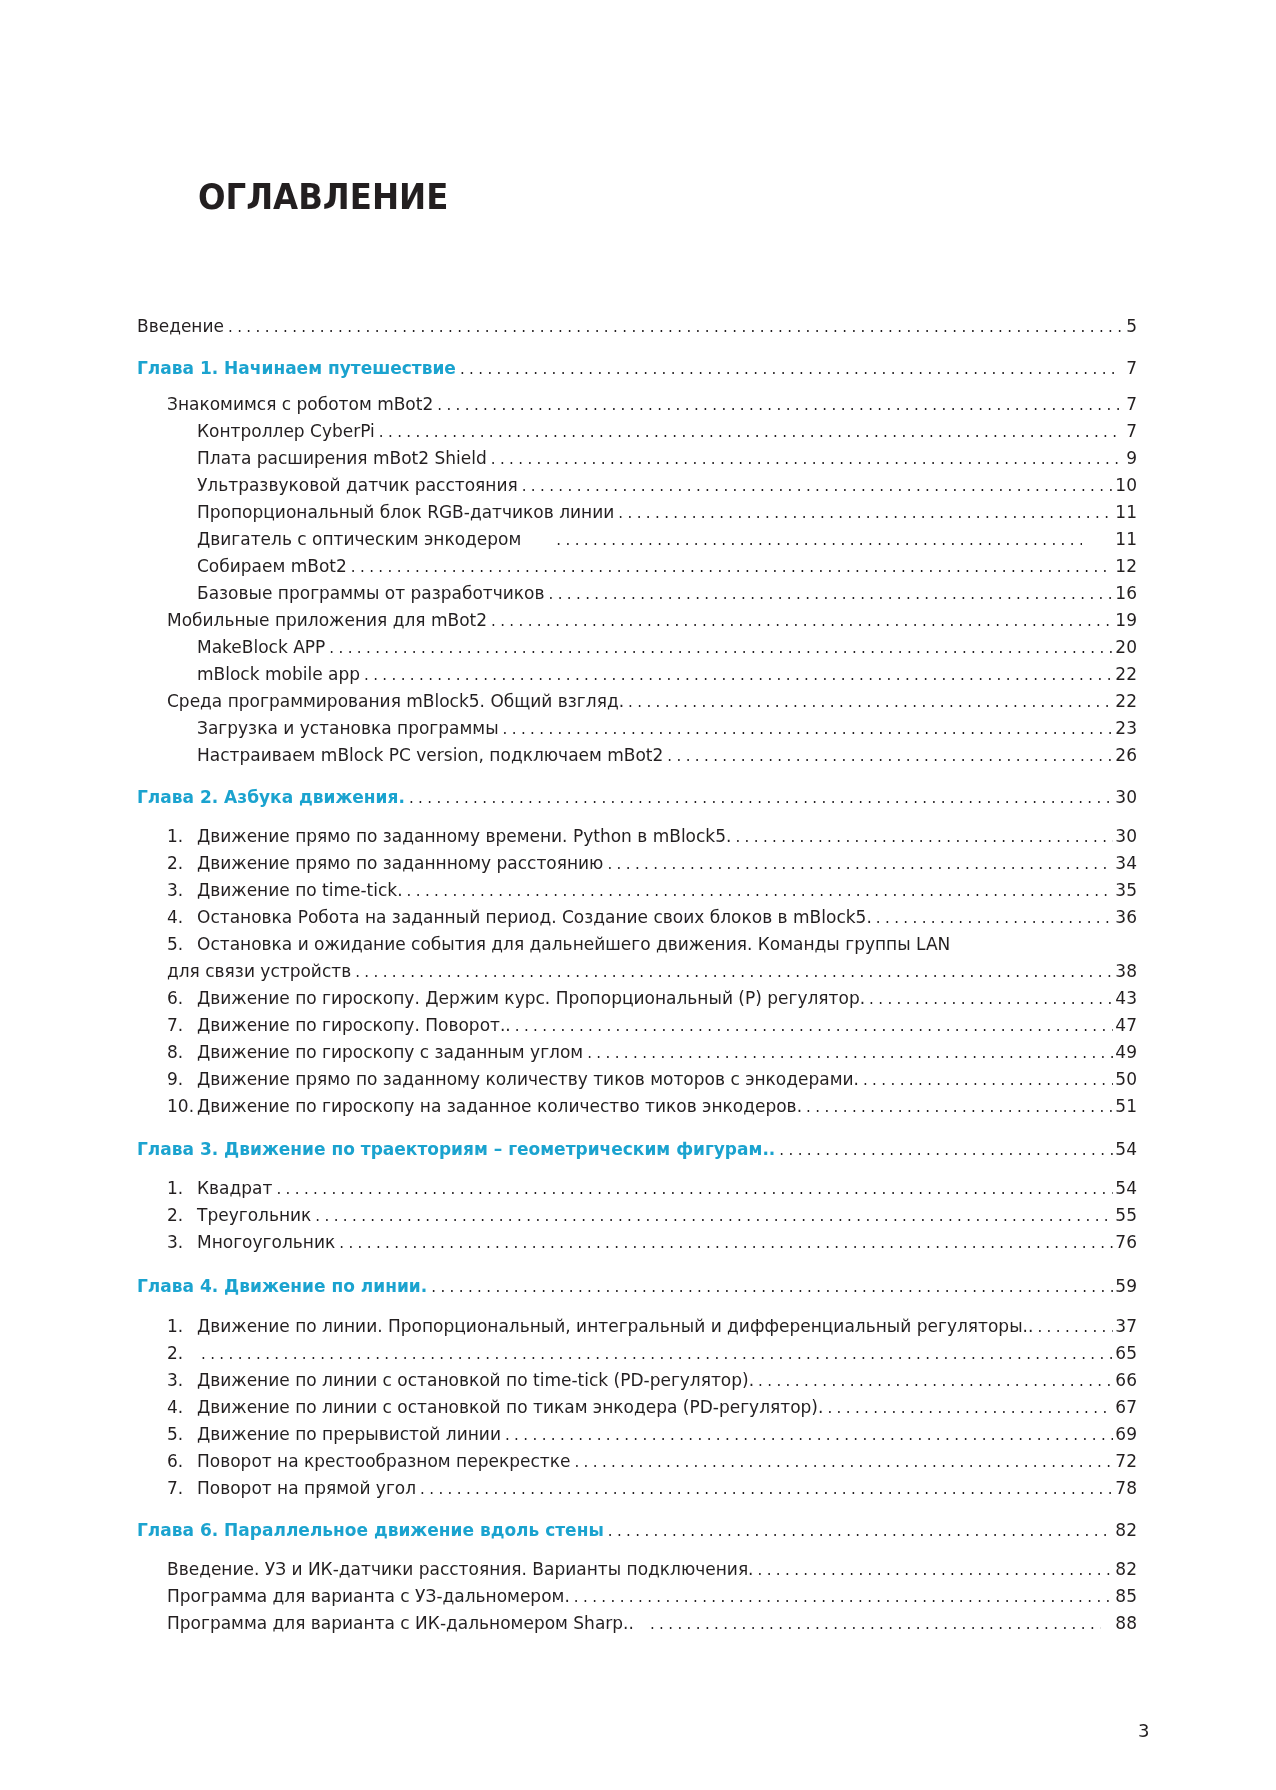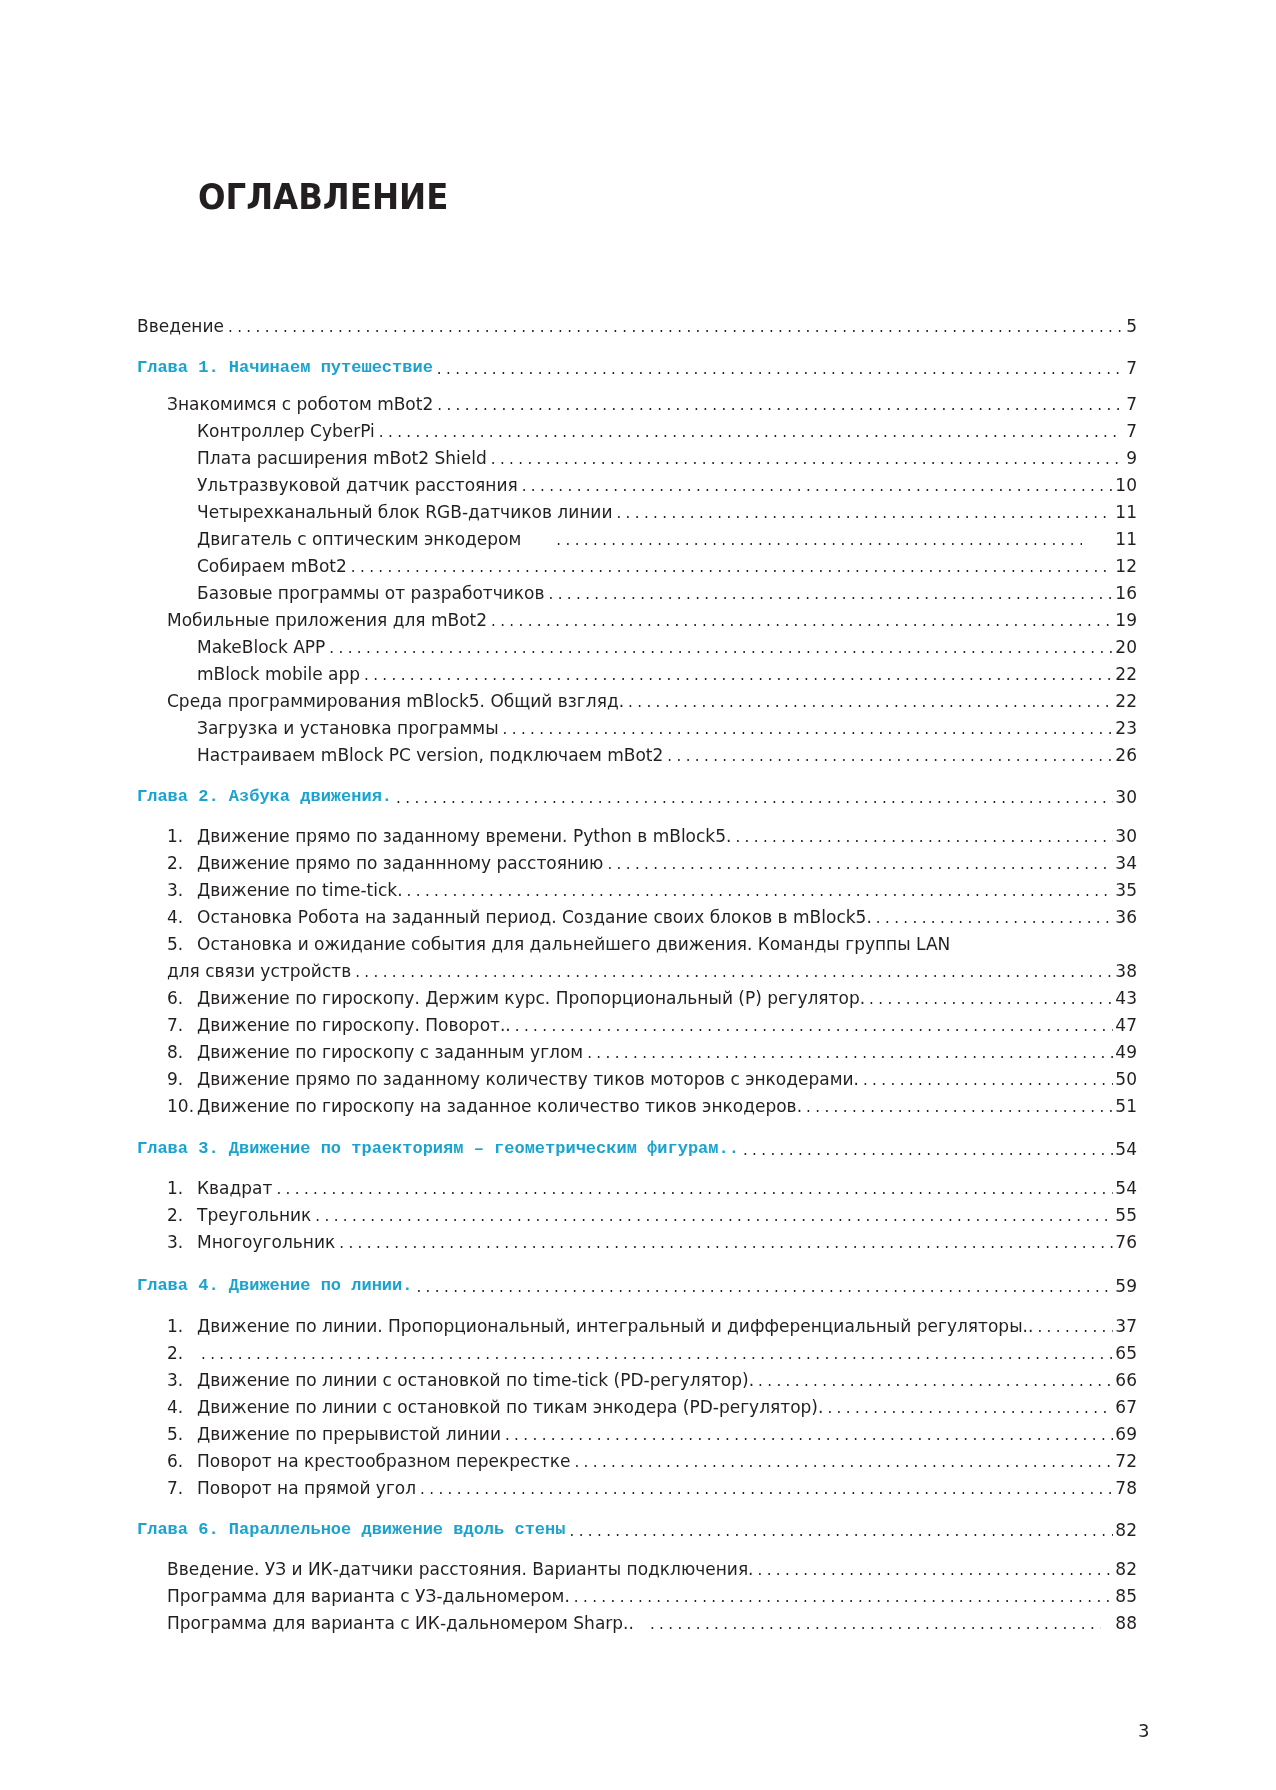--- a/index.html
+++ b/index.html
@@ -64,21 +64,20 @@
     height: 20px;
   }
   .toc-row .page {
     flex: 0 0 auto;
     text-align: right;
     min-width: 14px;
   }
   .toc-row.chapter .txt {
     color: #1ba3cf;
     font-weight: bold;
-    font-family: Liberation Mono, monospace;
   }
   .lvl0 { padding-left: 0; }
   .lvl1 { padding-left: 30px; }
   .lvl2 { padding-left: 60px; }
   .page-number {
     position: absolute;
     left: 1138px;
     top: 1720px;
     font-size: 18px;
     color: #231f20;
@@ -127,21 +126,21 @@
     </div>
     <div class="toc-row entry" style="top: 470px;">
       <span class="txt lvl2">
         <span>Ультразвуковой датчик расстояния</span>
       </span>
       <span class="dots">............................................................................................................................................................................................................................................................................................................</span>
       <span class="page">10</span>
     </div>
     <div class="toc-row entry" style="top: 497px;">
       <span class="txt lvl2">
-        <span>Четырехканальный блок RGB-датчиков линии</span>
+        <span>Пропорциональный блок RGB-датчиков линии</span>
       </span>
       <span class="dots">............................................................................................................................................................................................................................................................................................................</span>
       <span class="page">11</span>
     </div>
     <div class="toc-row entry" style="top: 524px; gap: 31px;">
       <span class="txt lvl2">
         <span>Двигатель с оптическим энкодером</span>
       </span>
       <span class="dots">............................................................................................................................................................................................................................................................................................................</span>
       <span class="page">11</span>

